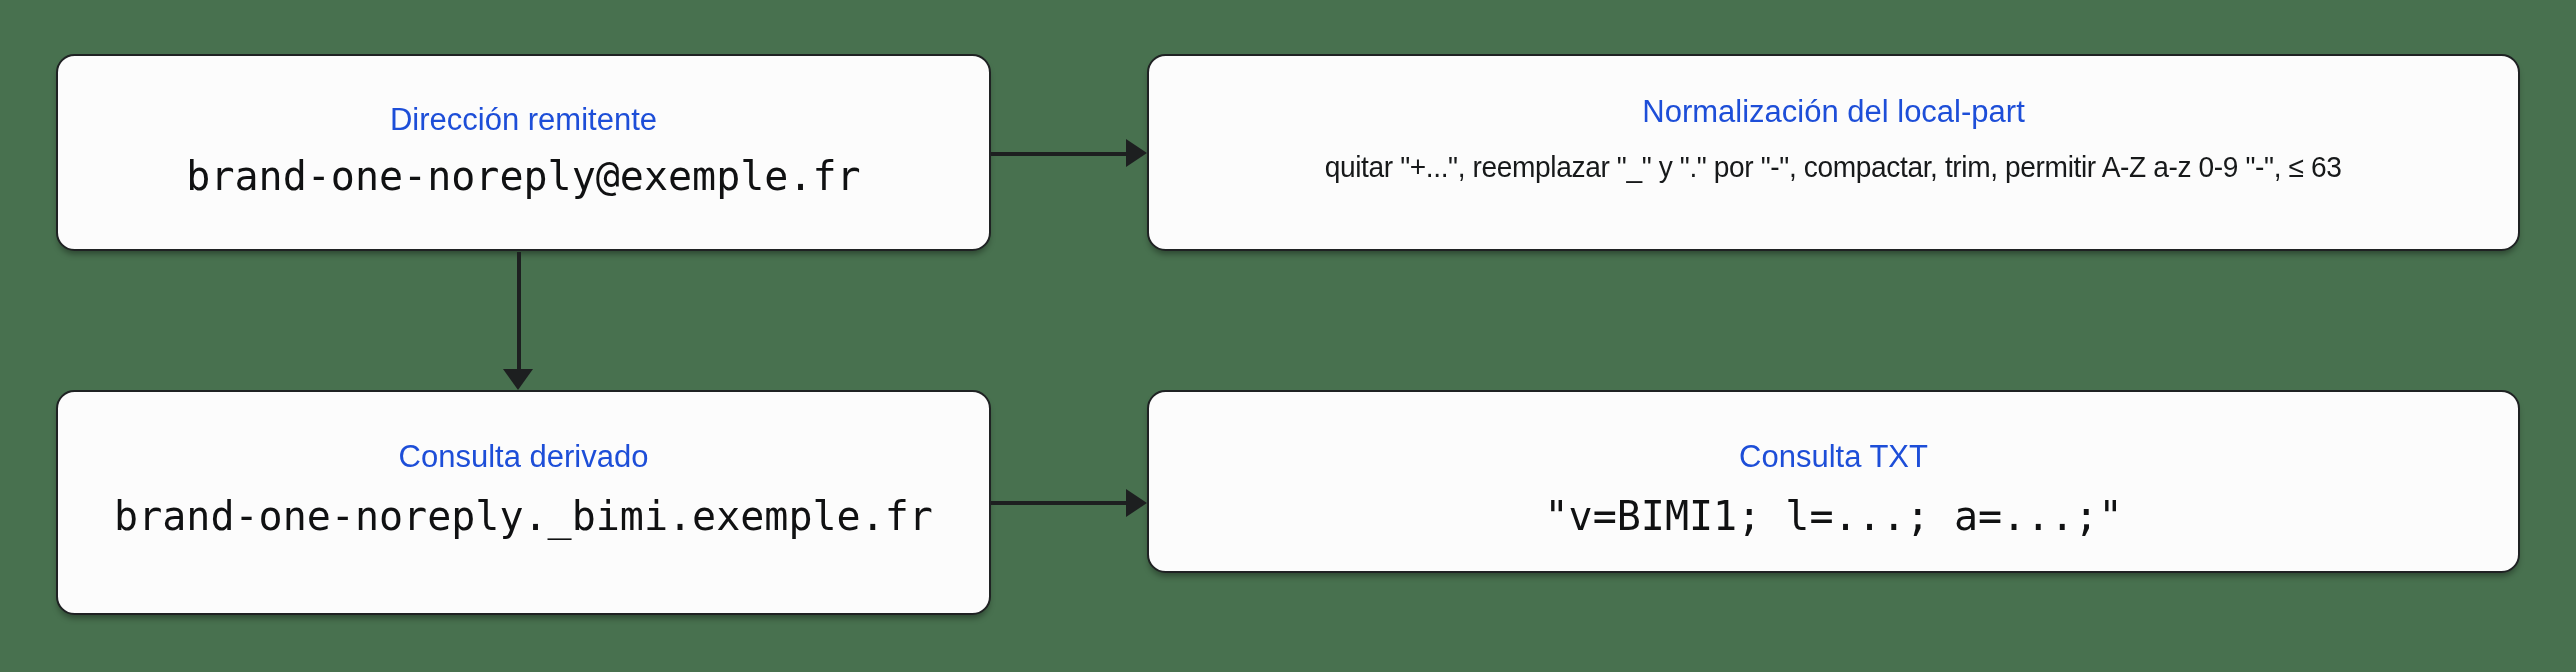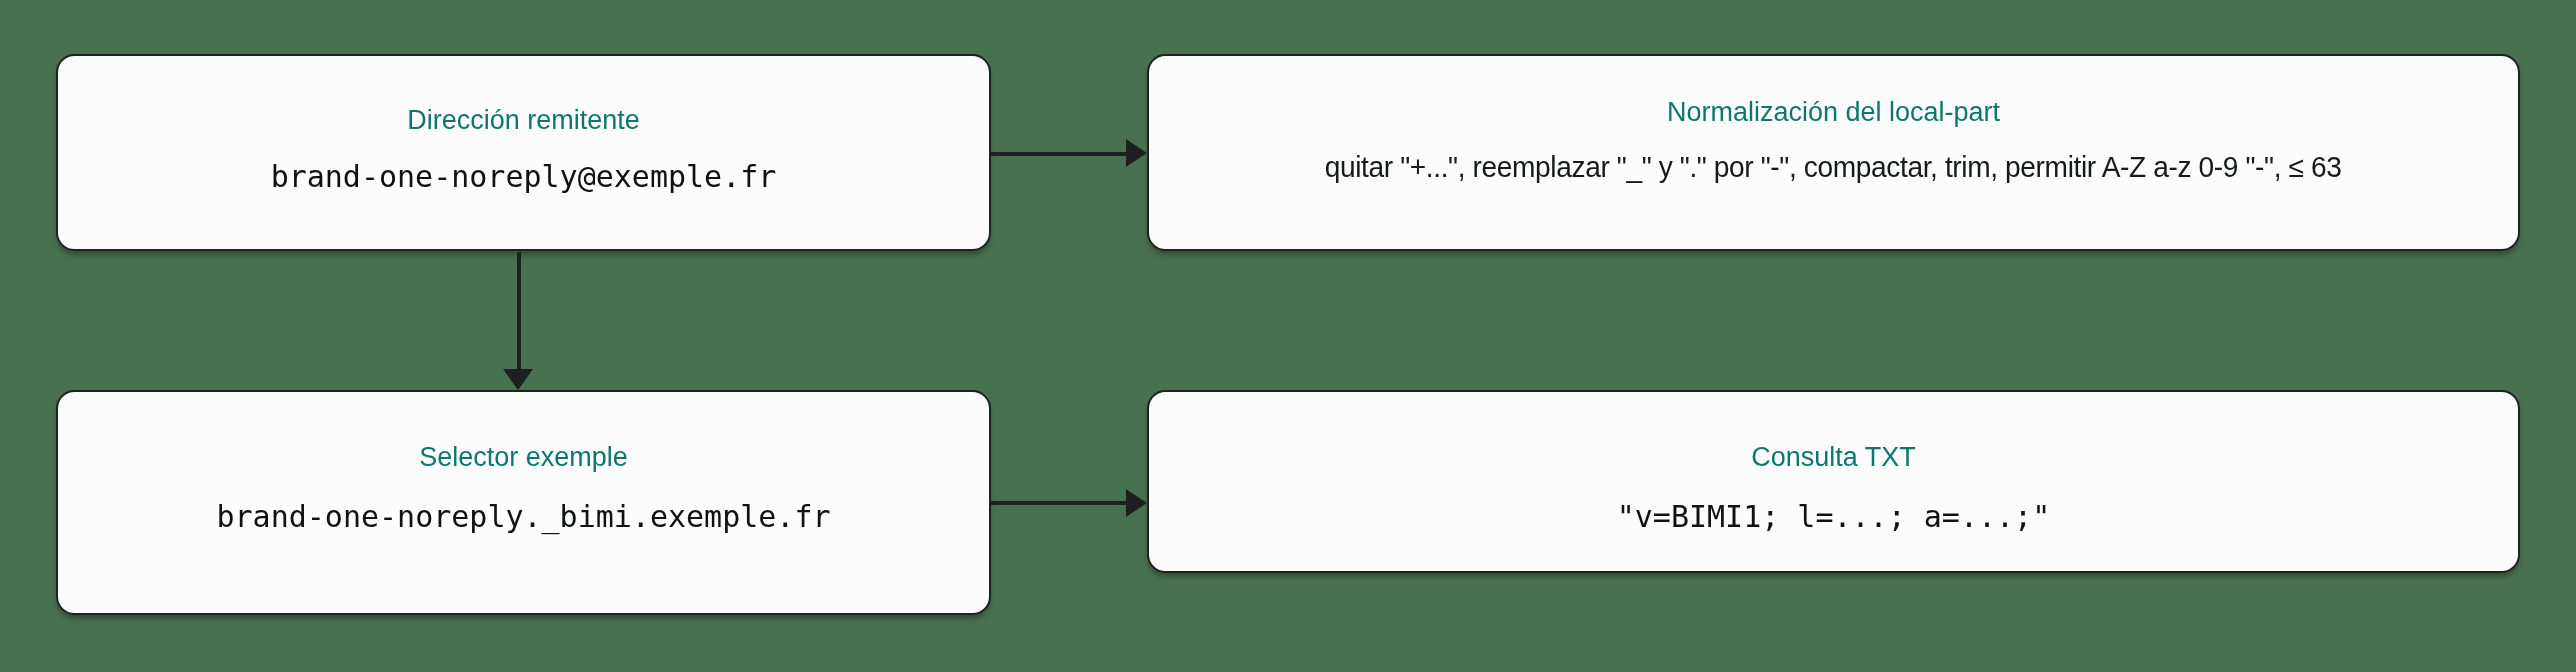--- a/index.html
+++ b/index.html
@@ -23,28 +23,28 @@
     background: #fcfcfc;
     border: 2.9px solid #1f2223;
     border-radius: 18.6px;
     box-shadow: 0 5px 6.4px -2.1px rgba(0,0,0,0.38);
     display: flex;
     flex-direction: column;
     align-items: center;
     color: #17191a;
   }
   .node-title {
-    font-size: 27px;
+    font-size: 31px;
     line-height: 36px;
     white-space: nowrap;
-    color: #0f766e;
+    color: #1d4ed8;
   }
   .node-value-mono {
     font-family: "DejaVu Sans Mono", monospace;
-    font-size: 30px;
+    font-size: 40px;
     line-height: 39px;
     white-space: nowrap;
     color: #101112;
   }
   .node-value-sans {
     font-size: 29px;
     line-height: 36px;
     letter-spacing: -0.4px;
     white-space: nowrap;
     transform: scaleX(0.97);
@@ -88,21 +88,21 @@
     <div class="node-title">Dirección remitente</div>
     <div class="node-value-mono">brand-one-noreply@exemple.fr</div>
   </div>
 
   <div class="node" id="node-normalizacion">
     <div class="node-title">Normalización del local-part</div>
     <div class="node-value-sans">quitar "+...", reemplazar "_" y "." por "-", compactar, trim, permitir A-Z a-z 0-9 "-", ≤ 63</div>
   </div>
 
   <div class="node" id="node-selector">
-    <div class="node-title">Selector exemple</div>
+    <div class="node-title">Consulta derivado</div>
     <div class="node-value-mono">brand-one-noreply._bimi.exemple.fr</div>
   </div>
 
   <div class="node" id="node-consulta">
     <div class="node-title">Consulta TXT</div>
     <div class="node-value-mono">"v=BIMI1; l=...; a=...;"</div>
   </div>
 
   <div class="shaft" id="arrow-top-shaft"></div>
   <div class="head" id="arrow-top-head"></div>

